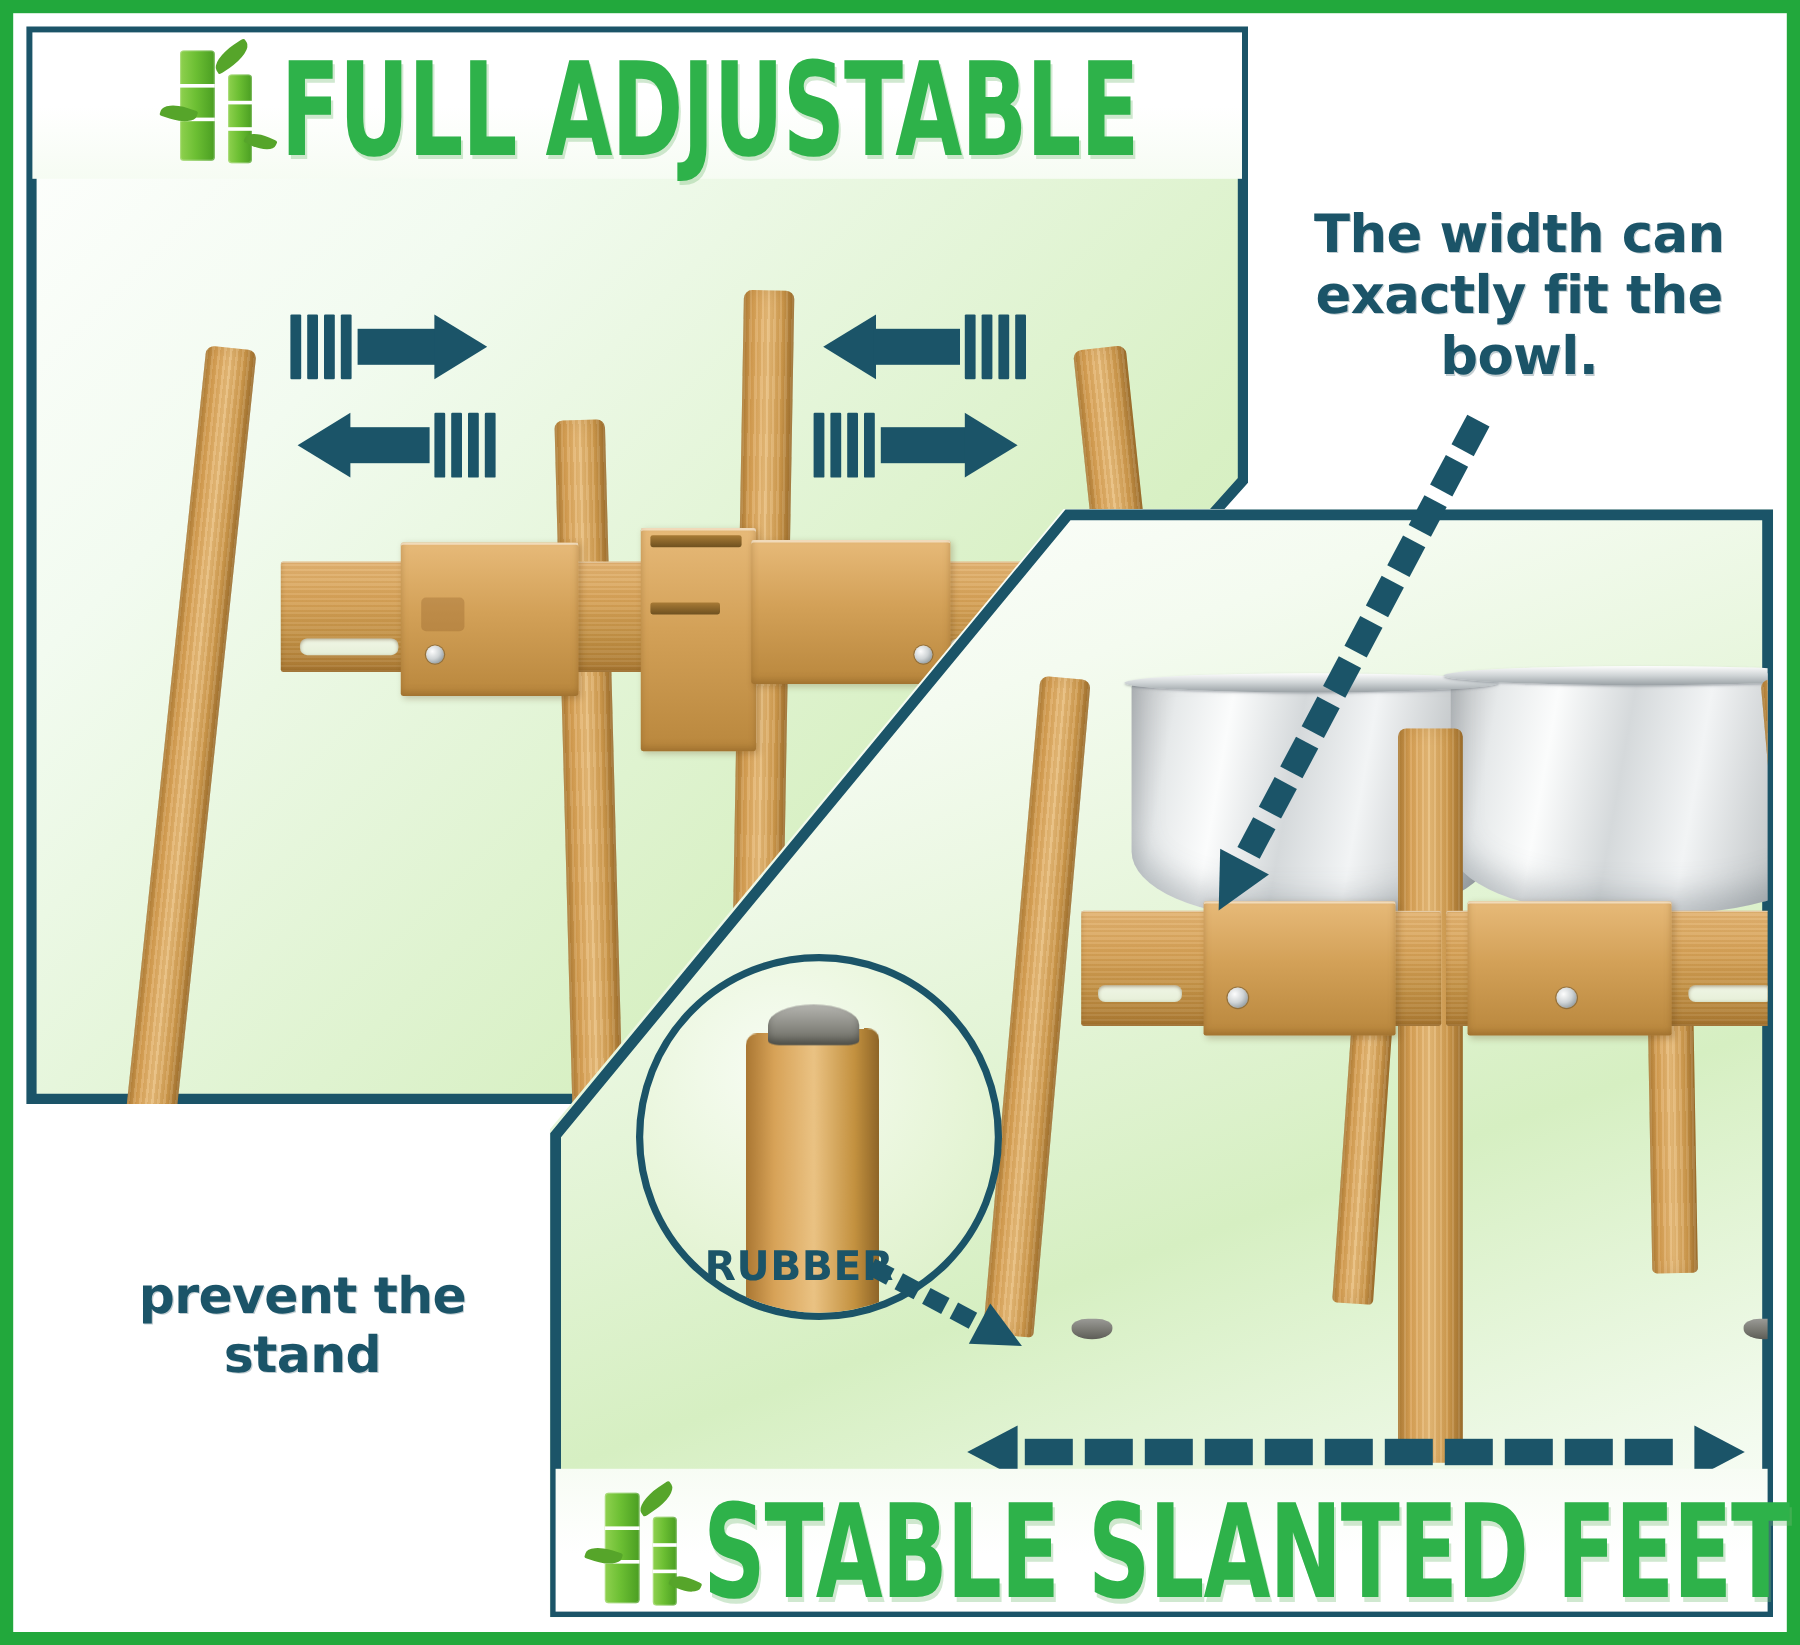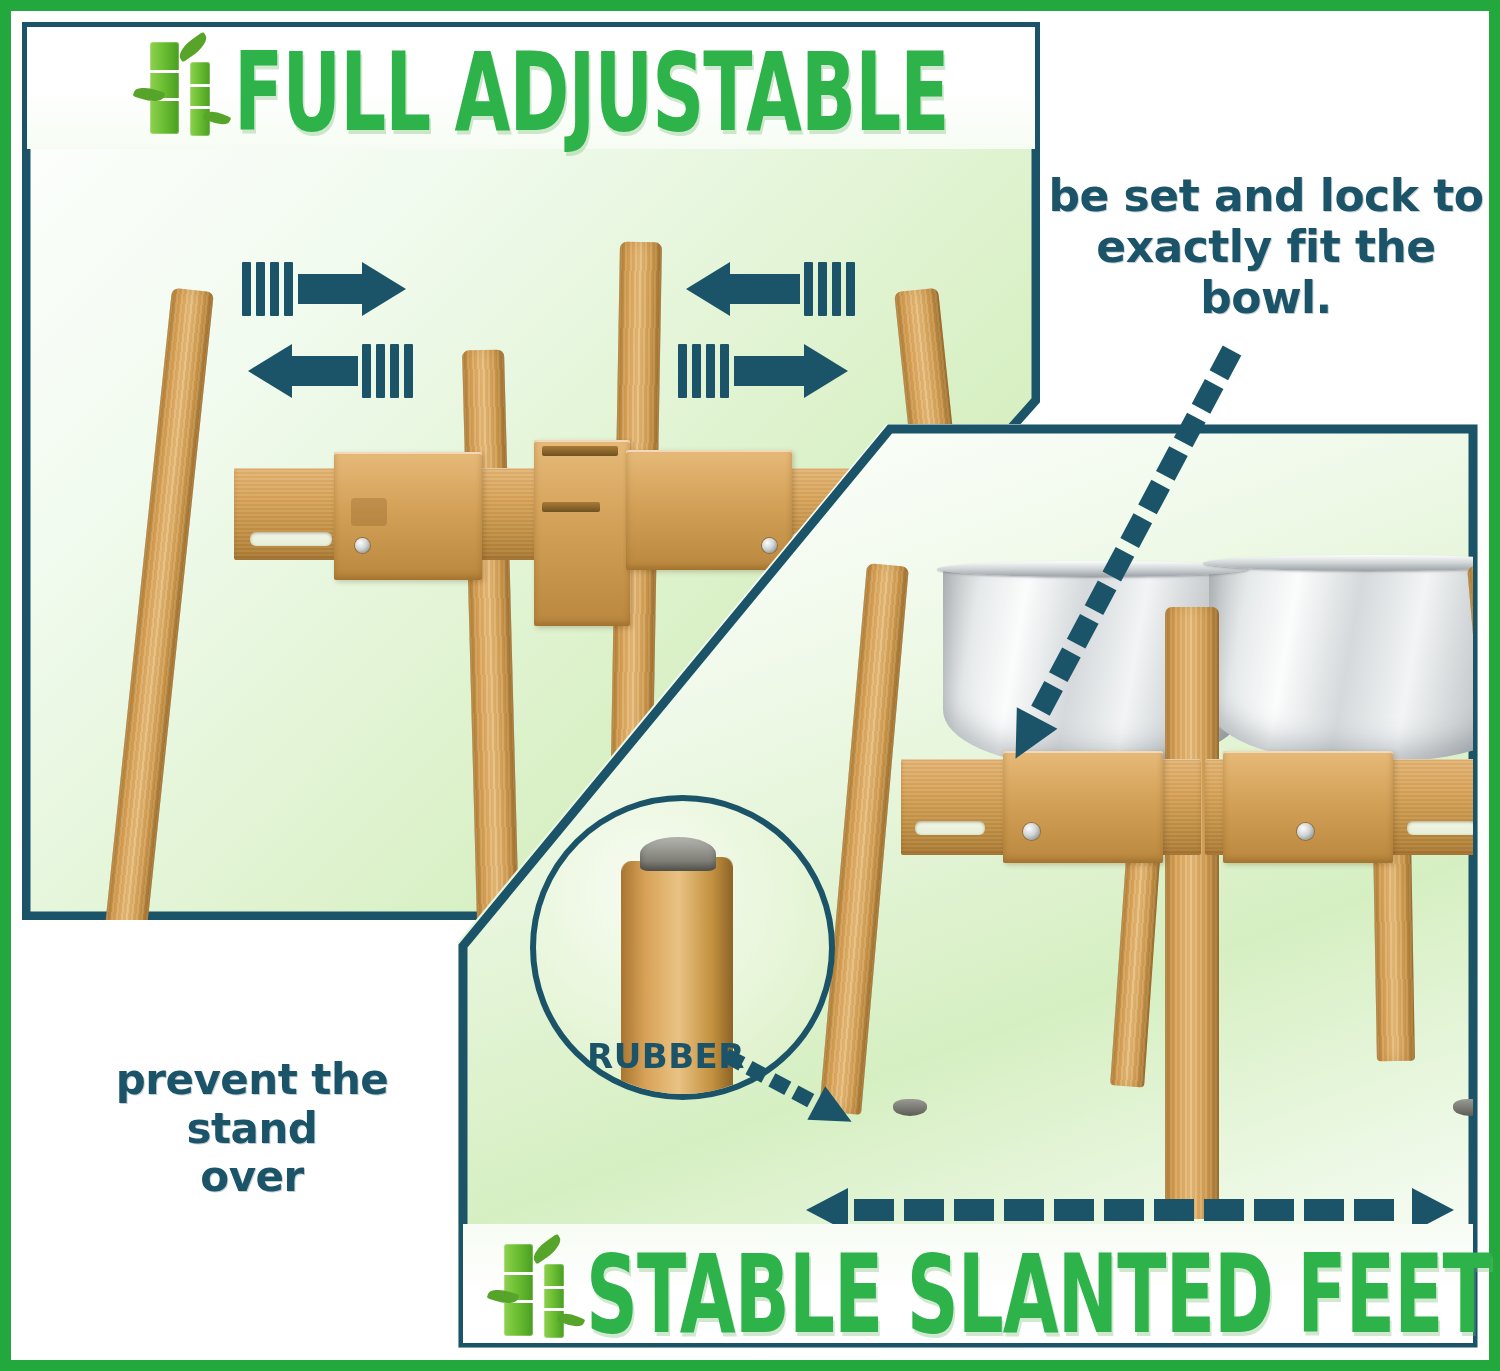--- a/index.html
+++ b/index.html
@@ -299,21 +299,21 @@
 <div class="blockarrow" style="left:678px;top:344px;width:172px;height:54px;--hh:27px;--hw:44px;">
   <i class="tick" style="left:0;width:9px;"></i>
   <i class="tick" style="left:14px;width:9px;"></i>
   <i class="tick" style="left:28px;width:9px;"></i>
   <i class="tick" style="left:42px;width:9px;"></i>
   <i class="shaft" style="left:56px;width:72px;"></i>
   <i class="headr" style="left:126px;"></i>
 </div>
 
 <div class="callout" style="left:1040px;top:170px;width:452px;font-size:44px;">
-  <div>be set and lock to</div>
+  <div>The width can</div>
   <div>exactly fit the bowl.</div>
 </div>
 
 <div id="panel-stable"></div>
 
 <svg class="abs" style="left:458px;top:424px;" width="1020" height="924">
   <polygon points="5,919 5,522 432,5 1015,5 1015,919" fill="none" stroke="#1b5468" stroke-width="9" stroke-linejoin="miter"></polygon>
 </svg>
 
 <div class="abs" style="left:463px;top:429px;width:1010px;height:790px;overflow:hidden;">
@@ -377,21 +377,20 @@
 <div class="dash-line" style="left:726px;top:1048px;width:162px;height:15px;transform:rotate(28deg);">
   <i class="d" style="left:0;width:18px;"></i>
   <i class="d" style="left:26px;width:18px;"></i>
   <i class="d" style="left:52px;width:18px;"></i>
   <i class="d" style="left:78px;width:18px;"></i>
   <span class="dash-head-r" style="left:102px;top:-12px;--dh:19px;--dw:40px;"></span>
 </div>
 
 <div class="callout" style="left:46px;top:1056px;width:412px;font-size:42px;">
   <div>prevent the stand</div>
-  <div>over</div>
 </div>
 
 <div class="dash-line" style="left:806px;top:1199px;width:664px;height:22px;">
   <span class="dash-head-l" style="left:0;top:-11px;--dh:22px;--dw:42px;"></span>
   <i class="d" style="left:48px;width:40px;"></i>
   <i class="d" style="left:98px;width:40px;"></i>
   <i class="d" style="left:148px;width:40px;"></i>
   <i class="d" style="left:198px;width:40px;"></i>
   <i class="d" style="left:248px;width:40px;"></i>
   <i class="d" style="left:298px;width:40px;"></i>

